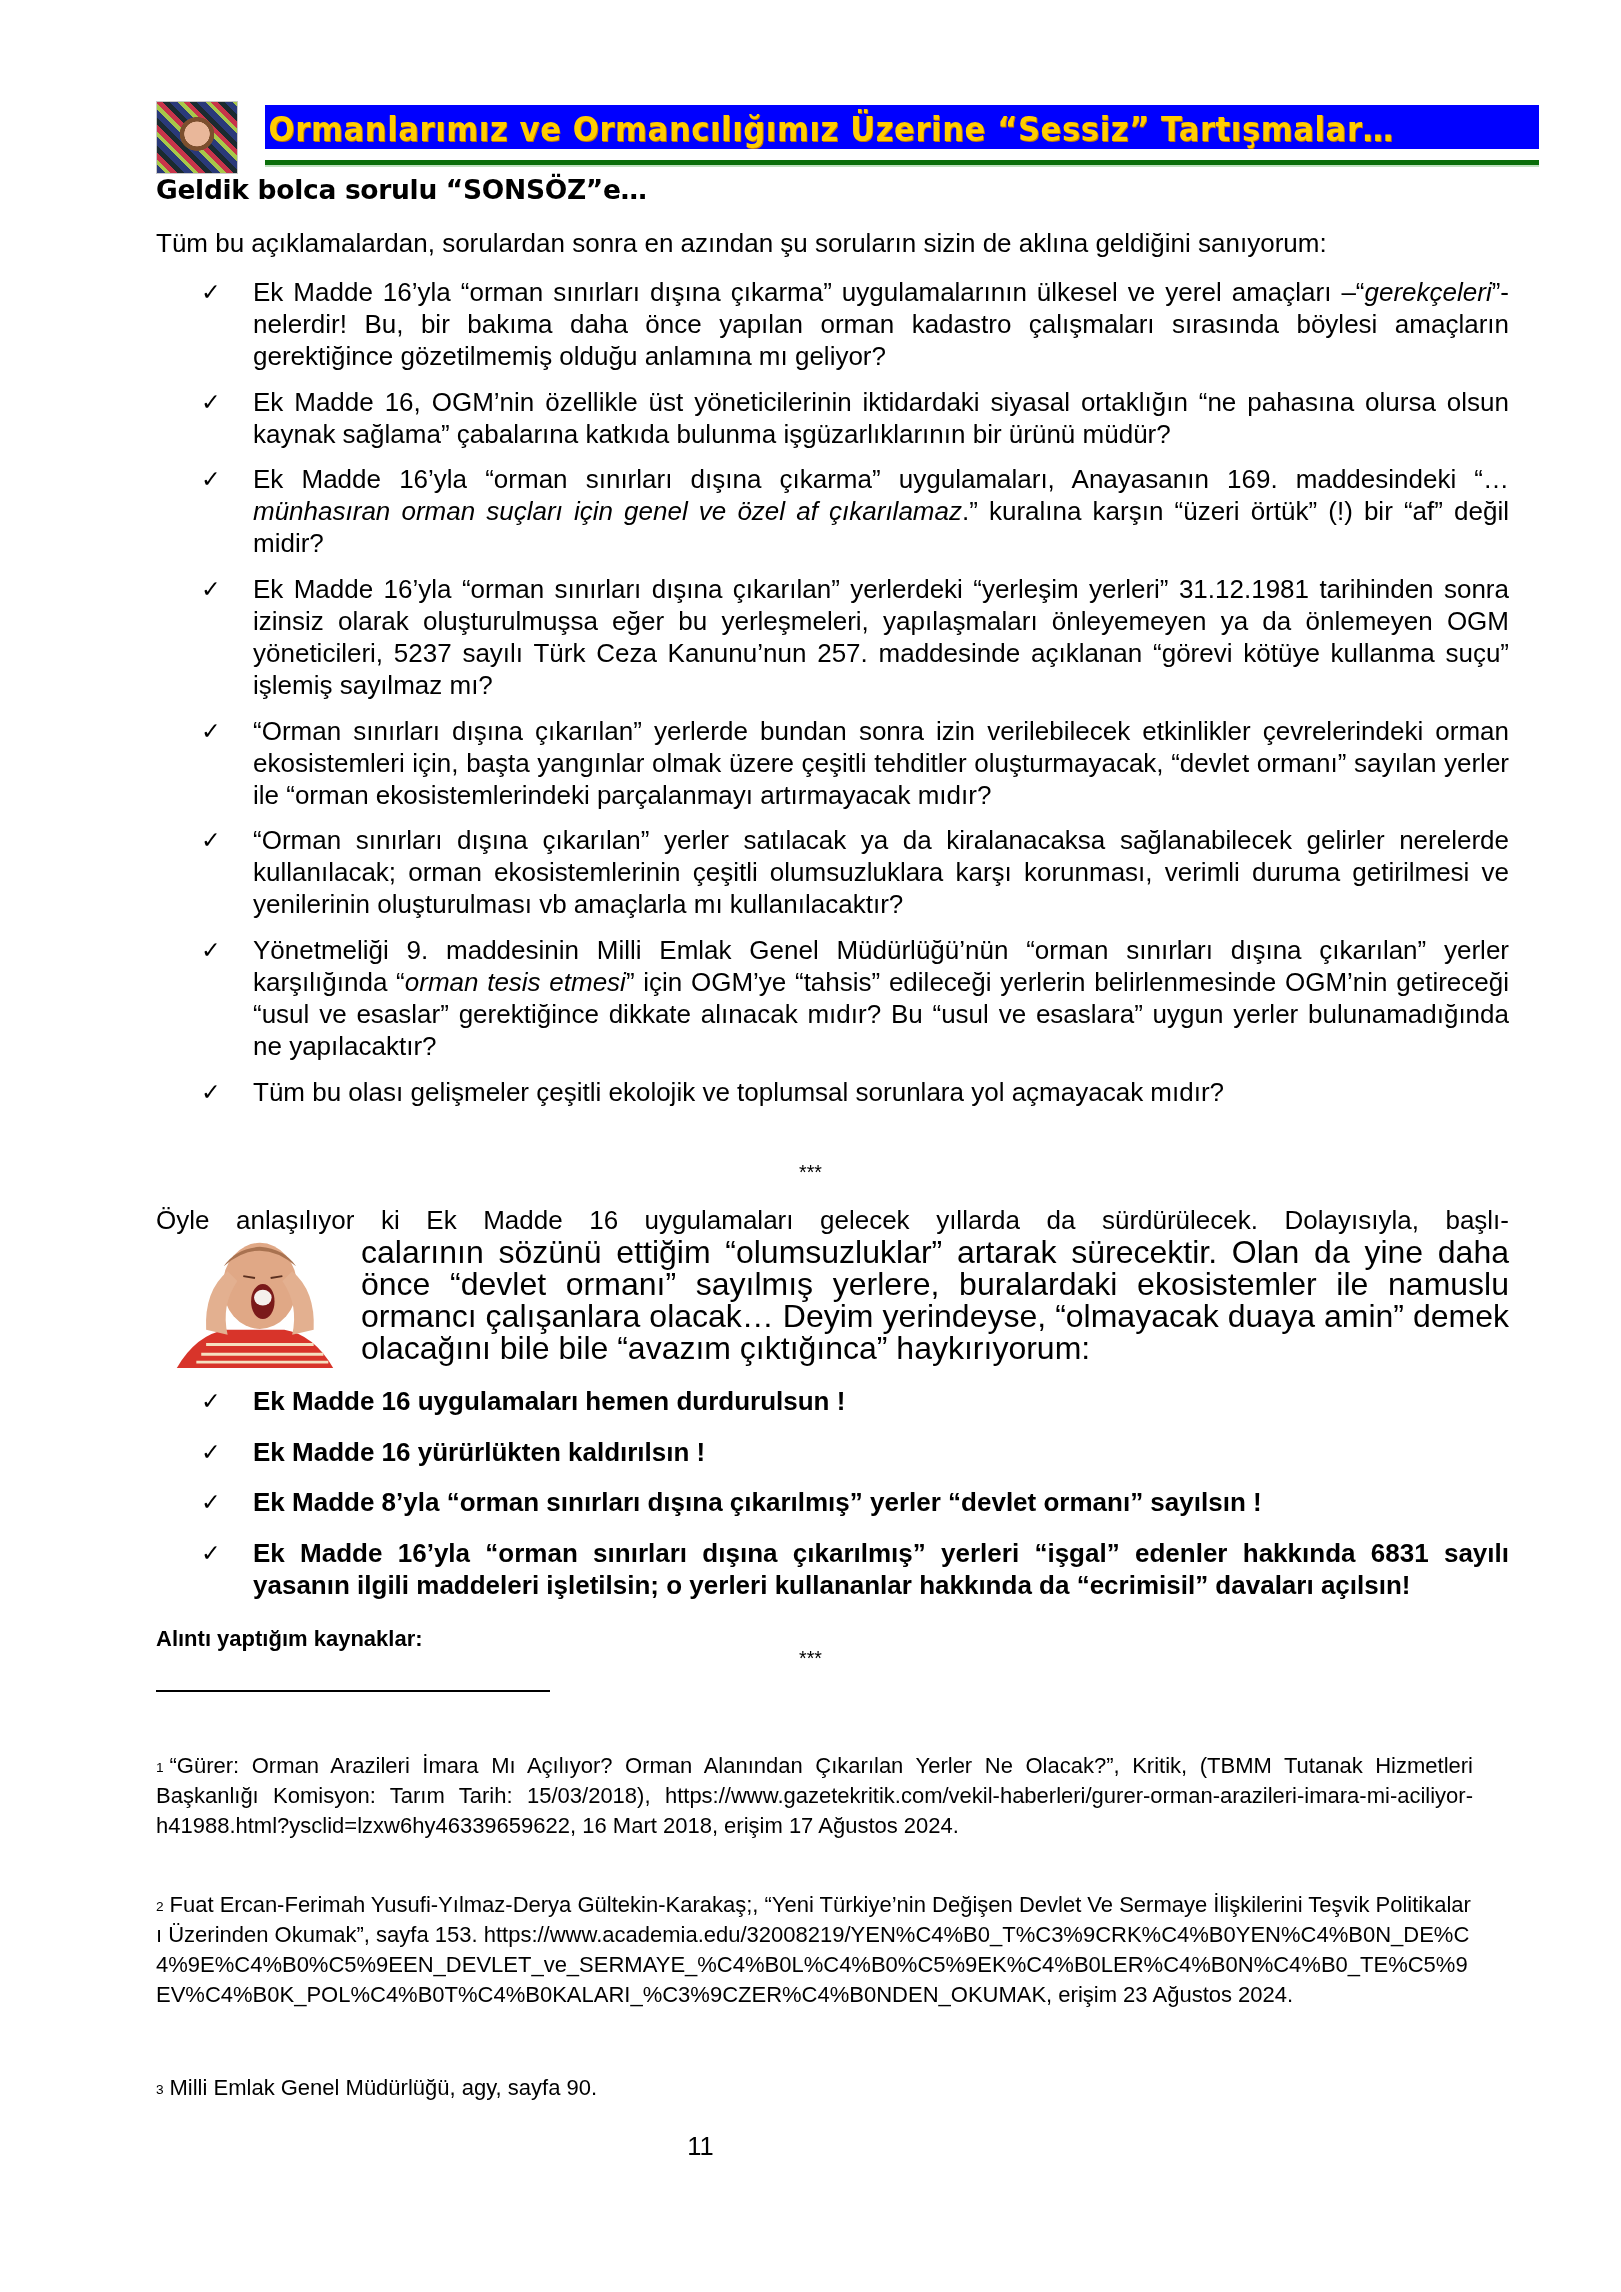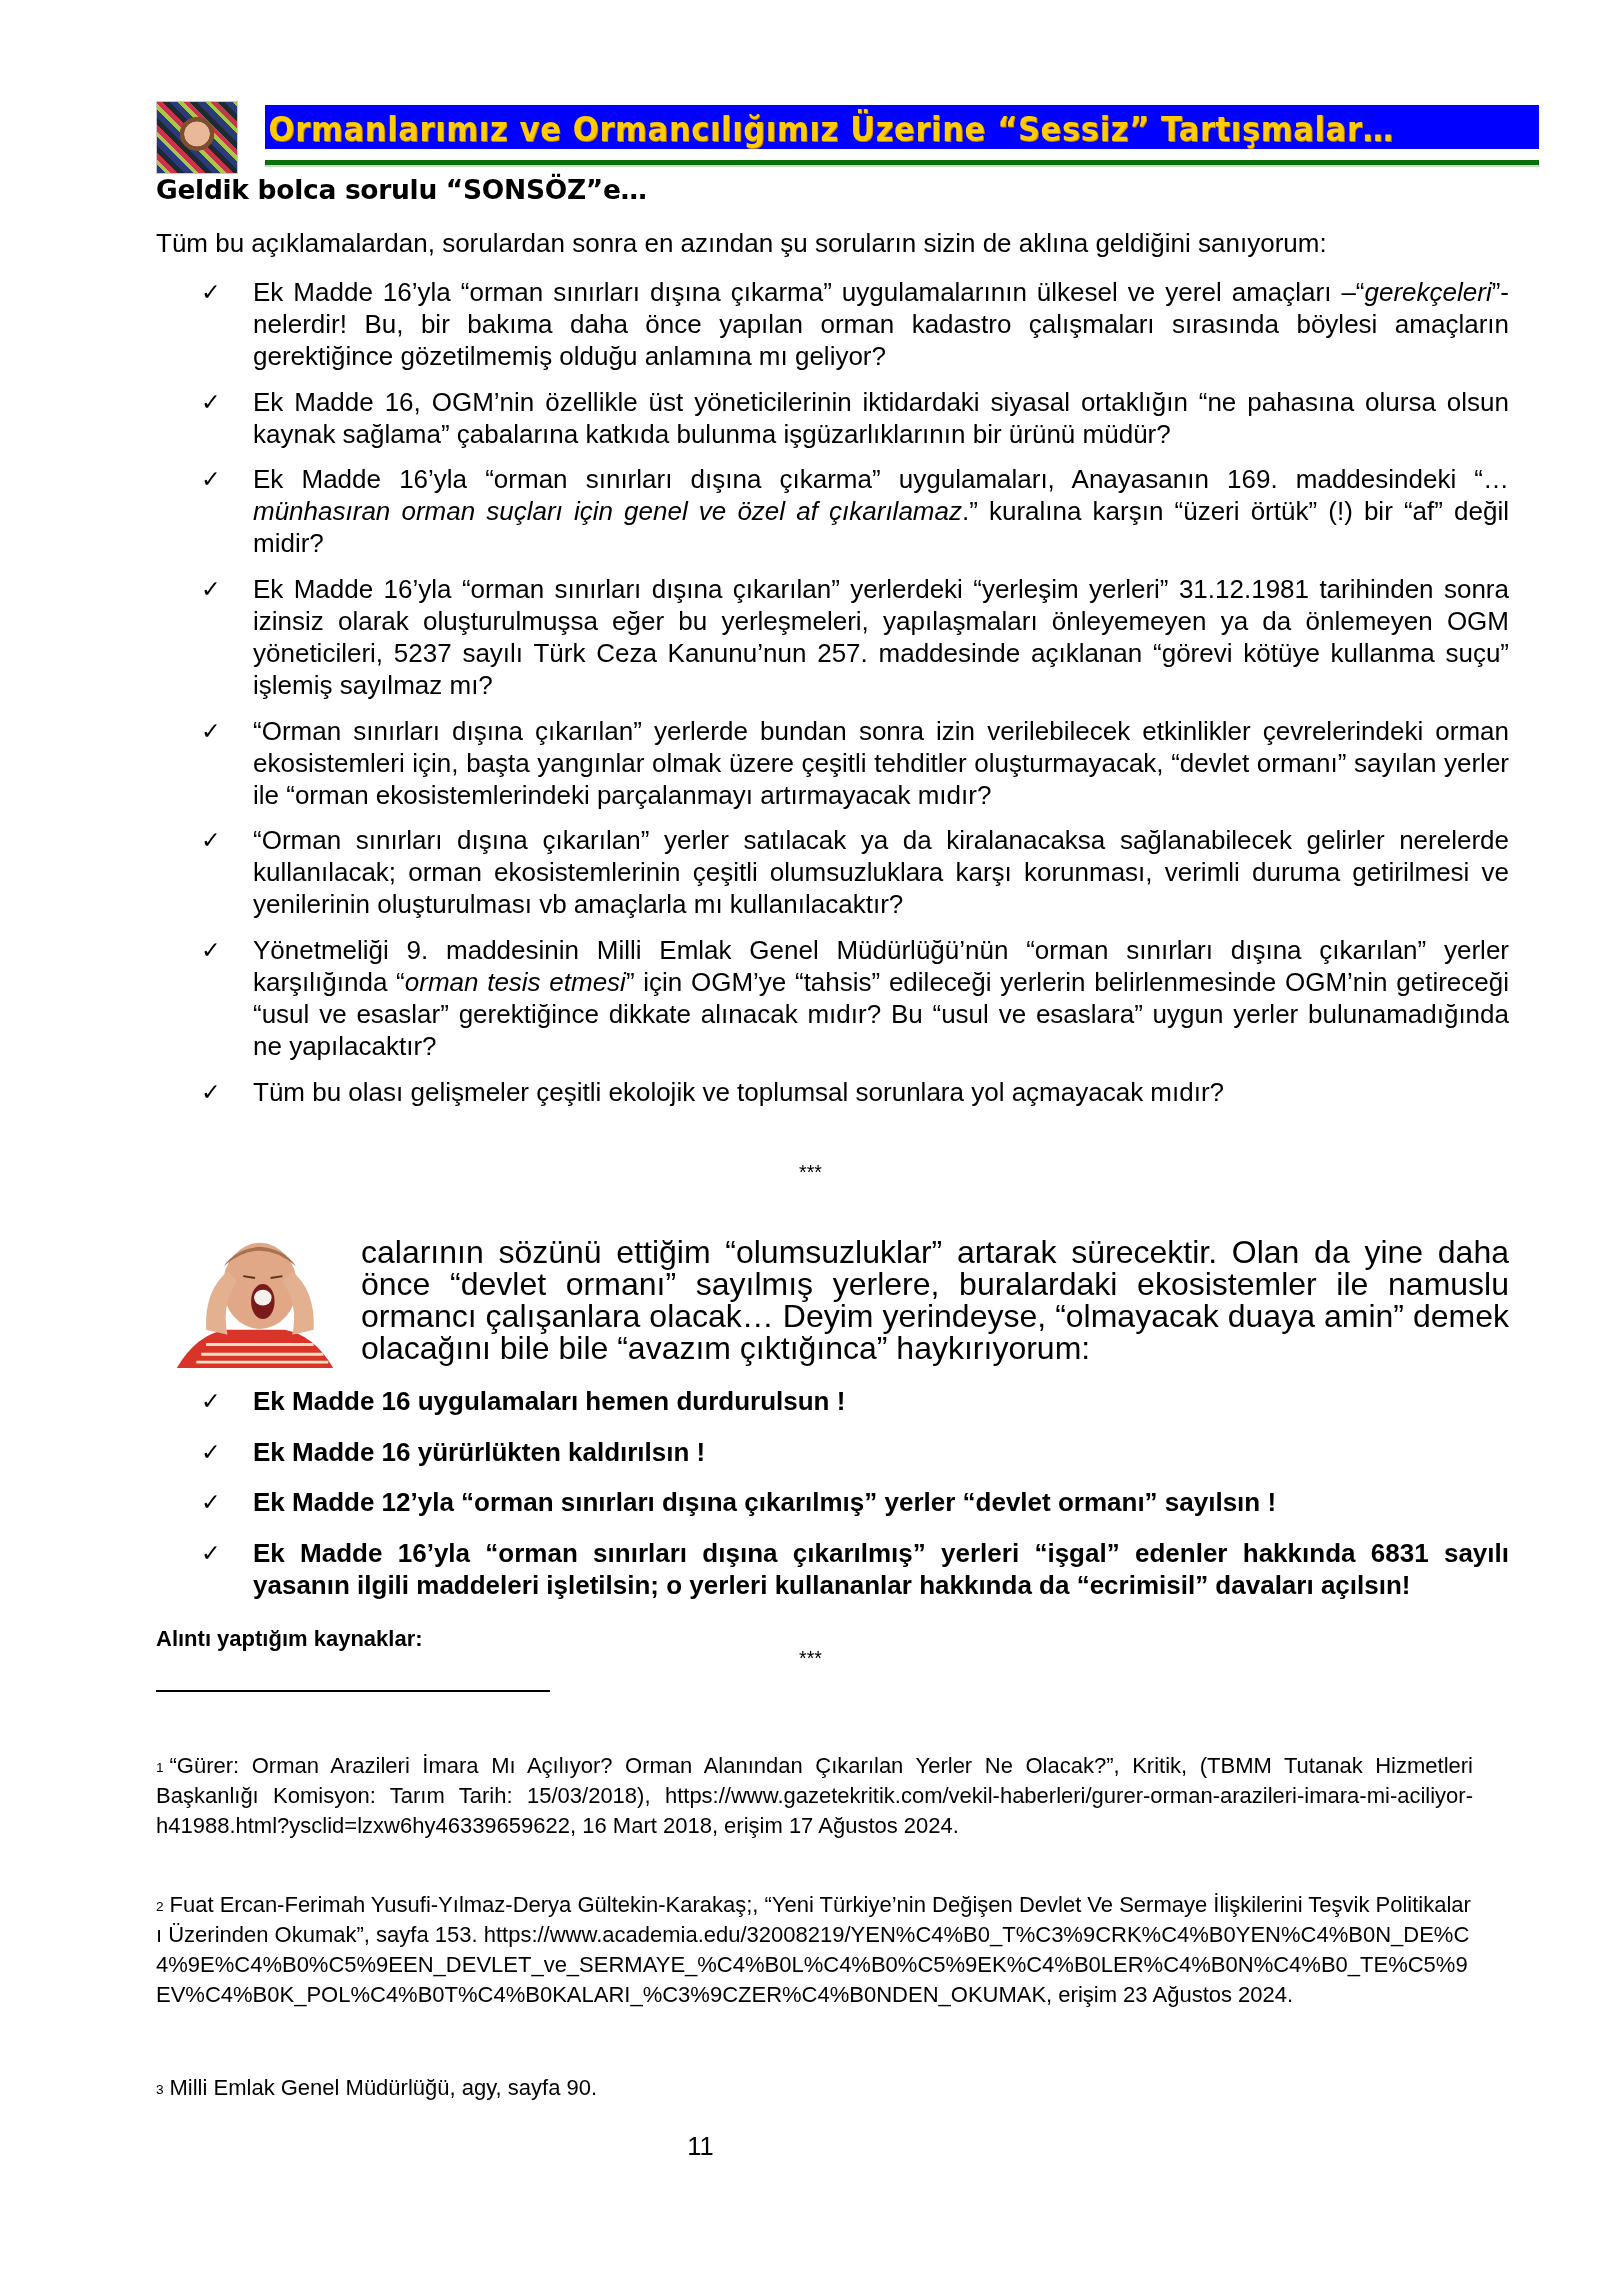--- a/index.html
+++ b/index.html
@@ -76,38 +76,39 @@
     <li><span class="chk">✓</span><span>Ek Madde 16’yla “orman sınırları dışına çıkarma” uygulamaları, Anayasanın 169. maddesindeki “…</span><i>münhasıran orman suçları için genel ve özel af çıkarılamaz</i><span>.” kuralına karşın “üzeri örtük” (!) bir “af” değil midir?</span></li>
     <li><span class="chk">✓</span><span>Ek Madde 16’yla “orman sınırları dışına çıkarılan” yerlerdeki “yerleşim yerleri” 31.12.1981 tarihinden sonra izinsiz olarak oluşturulmuşsa eğer bu yerleşmeleri, yapılaşmaları önleyemeyen ya da önlemeyen OGM yöneticileri, 5237 sayılı Türk Ceza Kanunu’nun 257. maddesinde açıklanan “görevi kötüye kullanma suçu” işlemiş sayılmaz mı?</span></li>
     <li><span class="chk">✓</span><span>“Orman sınırları dışına çıkarılan” yerlerde bundan sonra izin verilebilecek etkinlikler çevrelerindeki orman ekosistemleri için, başta yangınlar olmak üzere çeşitli tehditler oluşturmayacak, “devlet ormanı” sayılan yerler ile “orman ekosistemlerindeki parçalanmayı artırmayacak mıdır?</span></li>
     <li><span class="chk">✓</span><span>“Orman sınırları dışına çıkarılan” yerler satılacak ya da kiralanacaksa sağlanabilecek gelirler nerelerde kullanılacak; orman ekosistemlerinin çeşitli olumsuzluklara karşı korunması, verimli duruma getirilmesi ve yenilerinin oluşturulması vb amaçlarla mı kullanılacaktır?</span></li>
     <li><span class="chk">✓</span><span>Yönetmeliği 9. maddesinin Milli Emlak Genel Müdürlüğü’nün “orman sınırları dışına çıkarılan” yerler karşılığında “</span><i>orman tesis etmesi</i><span>” için OGM’ye “tahsis” edileceği yerlerin belirlenmesinde OGM’nin getireceği “usul ve esaslar” gerektiğince dikkate alınacak mıdır? Bu “usul ve esaslara” uygun yerler bulunamadığında ne yapılacaktır?</span></li>
     <li><span class="chk">✓</span><span>Tüm bu olası gelişmeler çeşitli ekolojik ve toplumsal sorunlara yol açmayacak mıdır?</span></li>
   </ul>
 
   <div class="stars stars1">***</div>
 
+  <div class="para2-line1">Öyle anlaşılıyor ki Ek Madde 16 uygulamaları gelecek yıllarda da sürdürülecek. Dolayısıyla, başlı-</div>
   <svg class="kid" viewBox="0 0 180 134">
     <rect x="0" y="0" width="180" height="134" fill="#ffffff"></rect>
     <path d="M10 134 Q30 100 60 95 L120 95 Q150 100 170 134 Z" fill="#d8342a"></path>
     <path d="M40 110 L150 110 M35 120 L160 120 M30 128 L165 128" stroke="#f5e0c0" stroke-width="3"></path>
     <ellipse cx="95" cy="50" rx="38" ry="44" fill="#e0a886"></ellipse>
     <path d="M58 30 Q95 -2 132 30 Q120 12 95 10 Q70 12 58 30 Z" fill="#a87250"></path>
     <ellipse cx="98" cy="66" rx="12" ry="18" fill="#7a1a1a"></ellipse>
     <ellipse cx="98" cy="62" rx="9" ry="8" fill="#f4f0ec"></ellipse>
     <path d="M78 40 L90 42 M106 42 L118 40" stroke="#5a3020" stroke-width="2"></path>
     <path d="M40 95 Q38 55 62 35 L72 45 Q55 70 62 100 Z" fill="#e3b090"></path>
     <path d="M150 95 Q152 55 128 35 L118 45 Q135 70 128 100 Z" fill="#e3b090"></path>
   </svg>
   <div class="para2-rest">calarının sözünü ettiğim “olumsuzluklar” artarak sürecektir. Olan da yine daha önce “devlet ormanı” sayılmış yerlere, buralardaki ekosistemler ile namuslu ormancı çalışanlara olacak… Deyim yerindeyse, “olmayacak duaya amin” demek olacağını bile bile “avazım çıktığınca” haykırıyorum:</div>
 
   <ul class="checks q2">
     <li><span class="chk">✓</span><span>Ek Madde 16 uygulamaları hemen durdurulsun !</span></li>
     <li><span class="chk">✓</span><span>Ek Madde 16 yürürlükten kaldırılsın !</span></li>
-    <li><span class="chk">✓</span><span>Ek Madde 12’yla “orman sınırları dışına çıkarılmış” yerler “devlet ormanı” sayılsın !</span></li>
+    <li><span class="chk">✓</span><span>Ek Madde 8’yla “orman sınırları dışına çıkarılmış” yerler “devlet ormanı” sayılsın !</span></li>
     <li><span class="chk">✓</span><span>Ek Madde 16’yla “orman sınırları dışına çıkarılmış” yerleri “işgal” edenler hakkında 6831 sayılı yasanın ilgili maddeleri işletilsin; o yerleri kullananlar hakkında da “ecrimisil” davaları açılsın!</span></li>
   </ul>
 
   <div class="stars stars2">***</div>
 
   <div class="fn-rule"></div>
   <div class="fn-heading">Alıntı yaptığım kaynaklar:</div>
 
   <div class="fn fn1">
     <span class="num">1</span><span>“Gürer: Orman Arazileri İmara Mı Açılıyor? Orman Alanından Çıkarılan Yerler Ne Olacak?”, Kritik, (TBMM Tutanak Hizmetleri Başkanlığı Komisyon: Tarım Tarih: 15/03/2018), https://www.gazetekritik.com/vekil-haberleri/gurer-orman-arazileri-imara-mi-aciliyor-h41988.html?ysclid=lzxw6hy46339659622, 16 Mart 2018, erişim 17 Ağustos 2024.</span>

